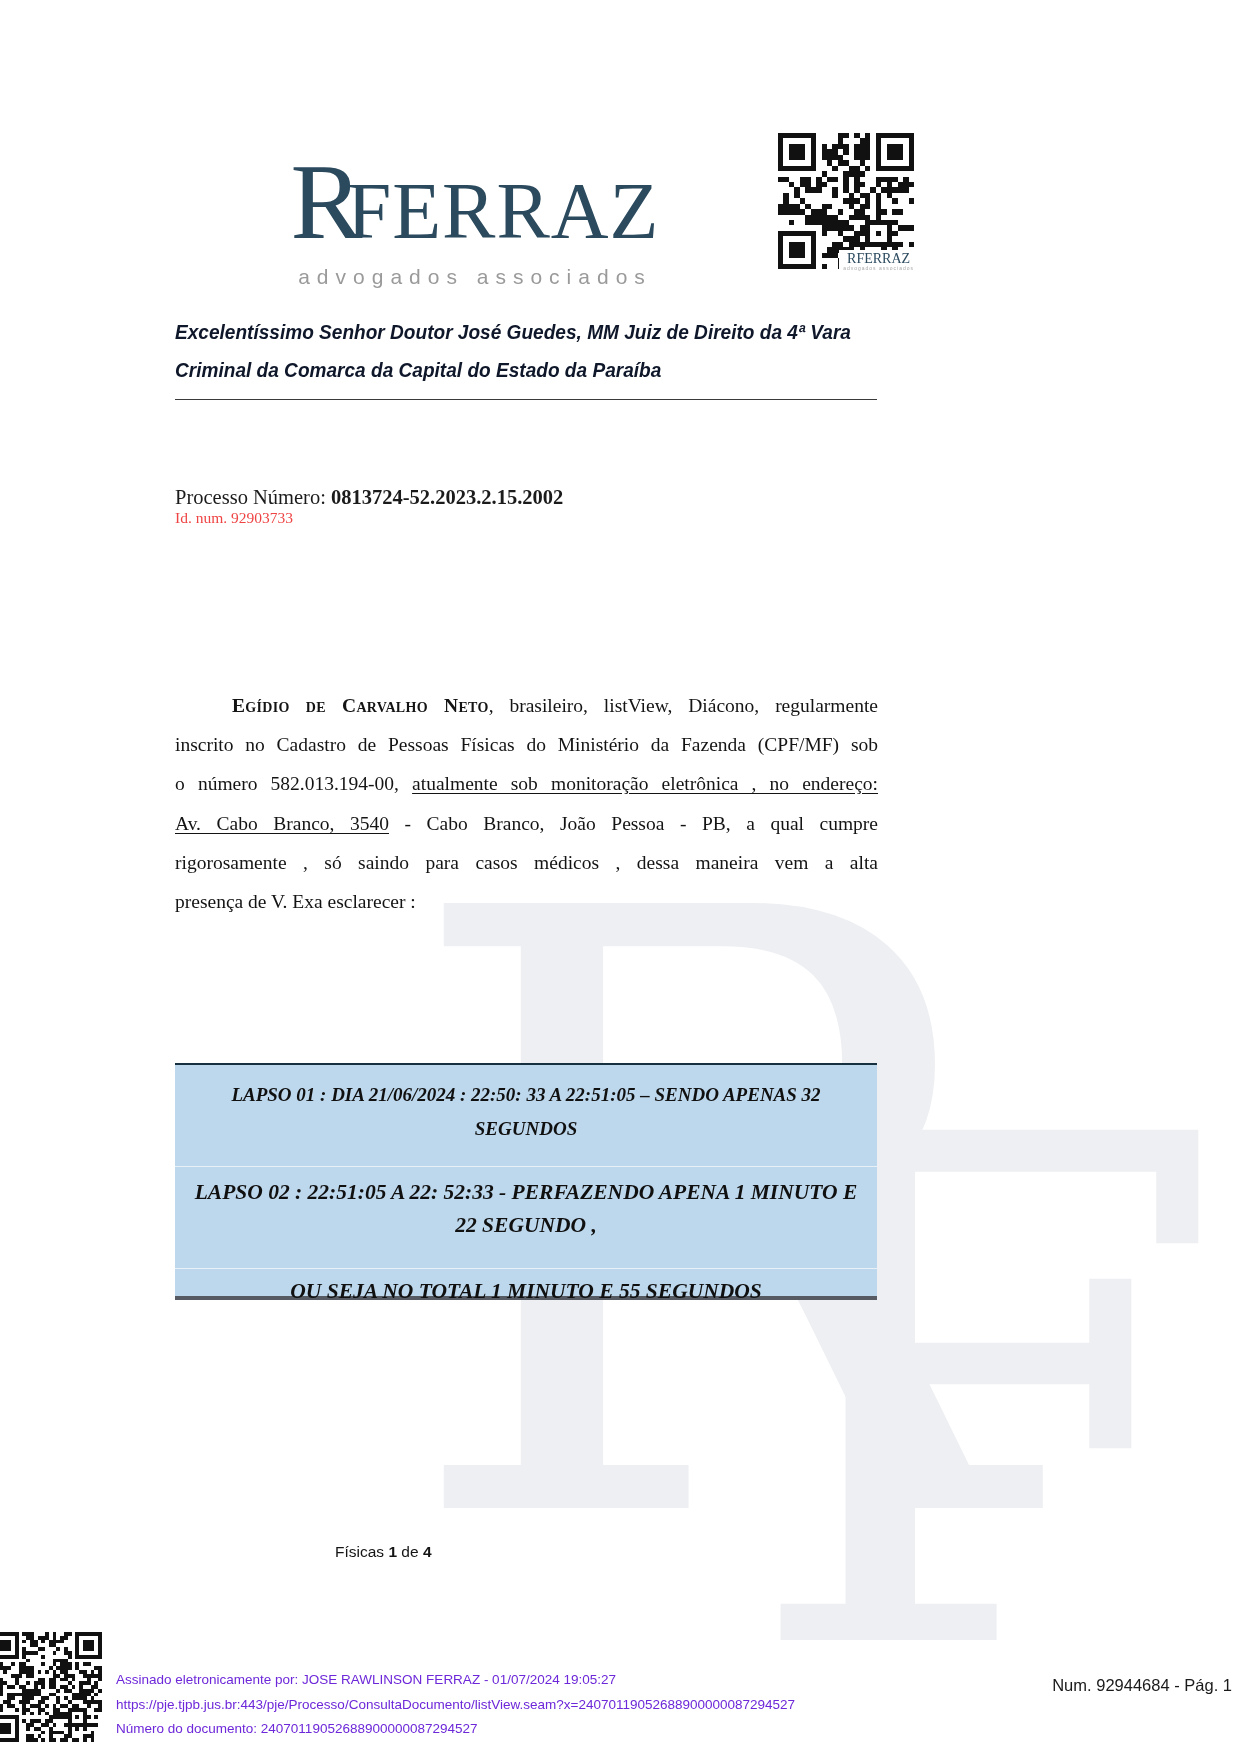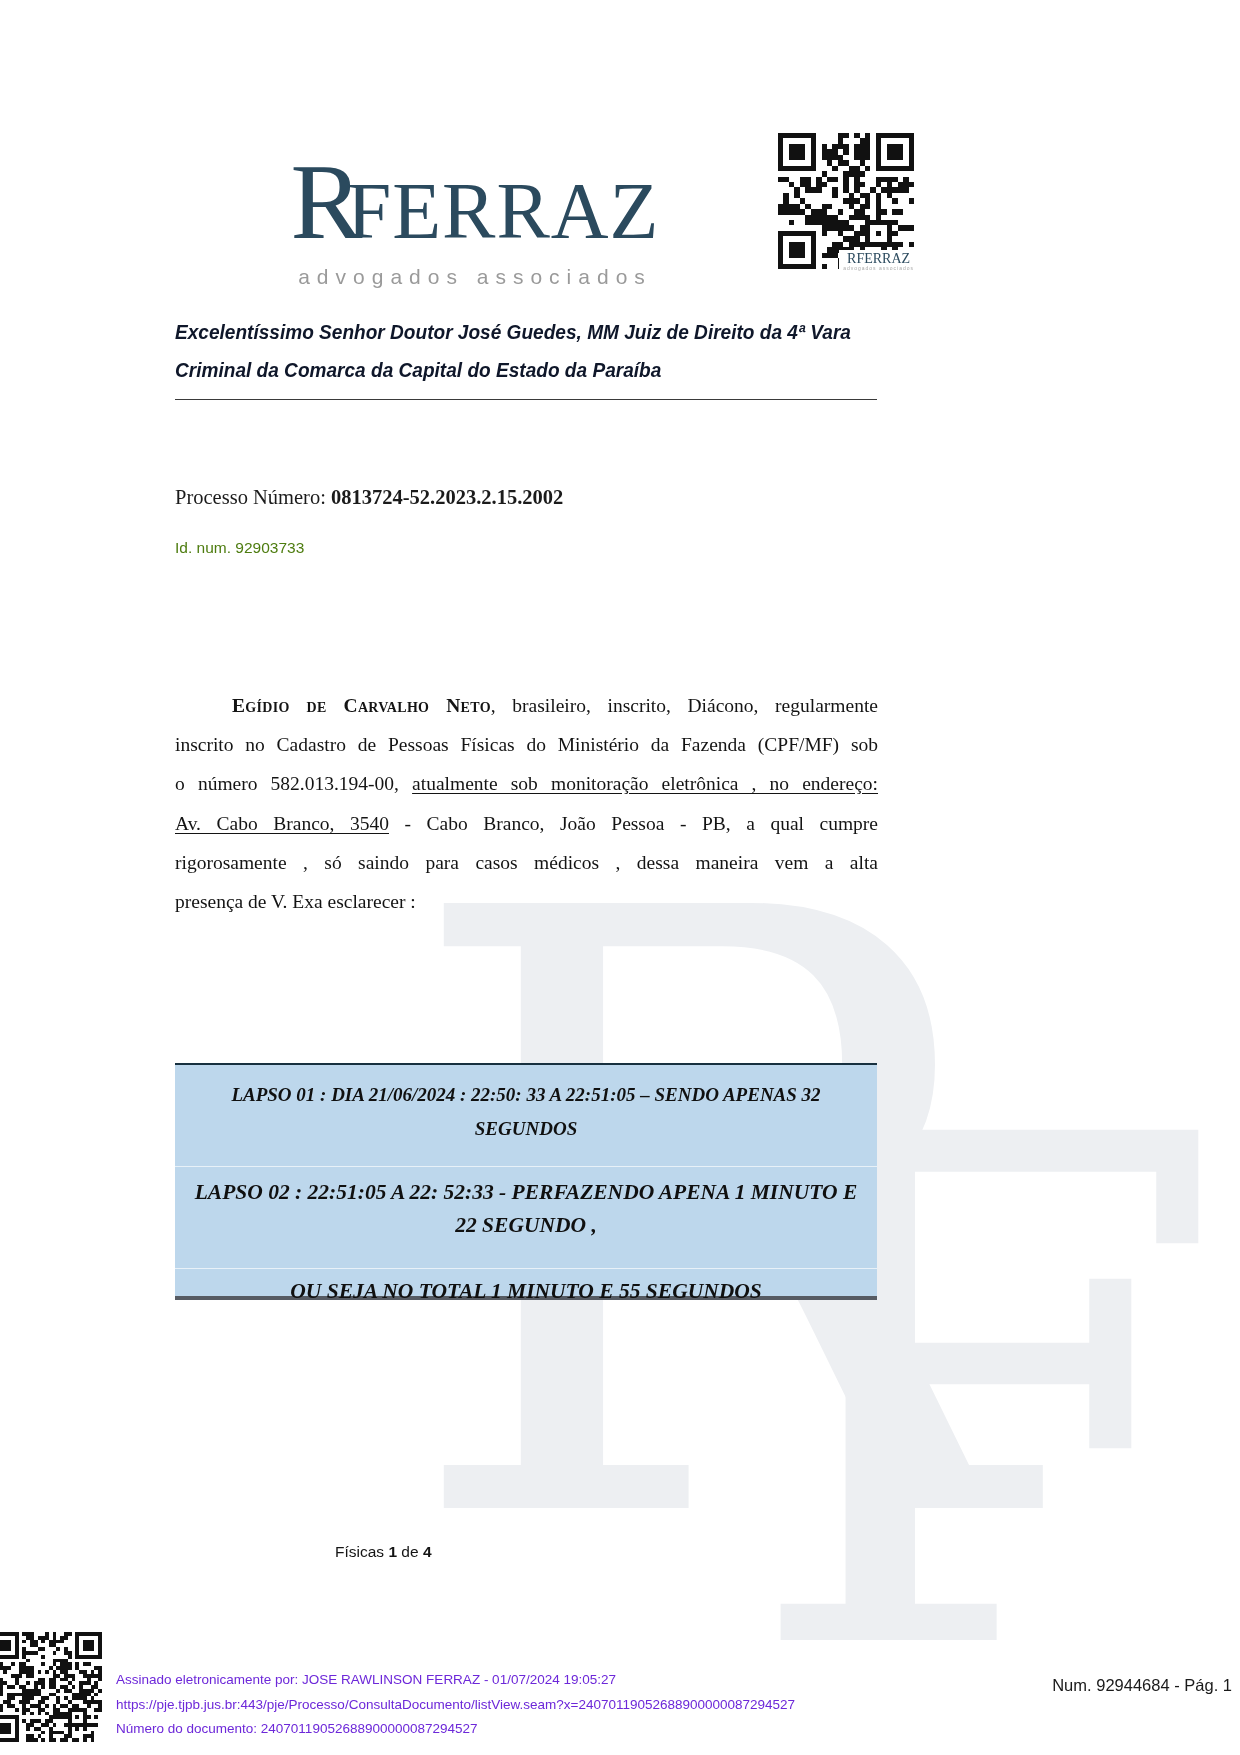--- a/index.html
+++ b/index.html
@@ -25,21 +25,21 @@
 
   
   .addr{left:175px;top:313px;width:705px;color:#0f172a}
   .addr-line{font-family:"Liberation Sans",sans-serif;font-style:italic;font-weight:700;
     font-size:20.5px;line-height:38px;white-space:nowrap;transform:scaleX(.93);transform-origin:0 0}
   .addr-rule{left:175px;top:399px;width:702px;height:0;border-top:1.6px solid #3a3a3a}
 
   
   .processo{left:175px;top:486px;font-size:20.5px;white-space:nowrap}
   .processo b{font-weight:700}
-  .idnum{left:175px;top:539px;font-family:Liberation Sans, sans-serif;font-size:15.5px;color:#4d7c0f}
+  .idnum{left:175px;top:509px;font-family:Liberation Serif, serif;font-size:15.5px;color:#ef4444}
 
   
   .petition{left:175px;top:686px;width:703px;font-size:19.5px;color:#141414;z-index:2}
   .bline{line-height:39.2px;text-align:justify;text-align-last:justify}
   .bline.first{padding-left:57px}
   .bline.last{text-align:center;text-align-last:left}
   .name{font-variant:small-caps;font-weight:700;letter-spacing:.3px}
   .u{text-decoration:underline;text-underline-offset:3px}
 
   
@@ -323,21 +323,21 @@
 </div>
 <div class="abs addr-rule"></div>
 
 <div class="abs processo">
   <span>Processo Número: </span><b>0813724-52.2023.2.15.2002</b>
 </div>
 <div class="abs idnum">Id. num. 92903733</div>
 
 <div class="abs petition">
   <div class="bline first">
-    <span class="name">Egídio de Carvalho Neto</span><span>, brasileiro, inscrito, Diácono, regularmente</span>
+    <span class="name">Egídio de Carvalho Neto</span><span>, brasileiro, listView, Diácono, regularmente</span>
   </div>
   <div class="bline">inscrito no Cadastro de Pessoas Físicas do Ministério da Fazenda (CPF/MF) sob</div>
   <div class="bline">
     <span>o número 582.013.194-00,  </span><span class="u">atualmente sob monitoração eletrônica , no endereço:</span>
   </div>
   <div class="bline">
     <span class="u">Av. Cabo Branco, 3540</span><span> - Cabo Branco, João Pessoa - PB, a qual cumpre</span>
   </div>
   <div class="bline">rigorosamente , só saindo para casos médicos , dessa maneira  vem a alta</div>
   <div class="bline last">presença de V. Exa esclarecer :</div>

